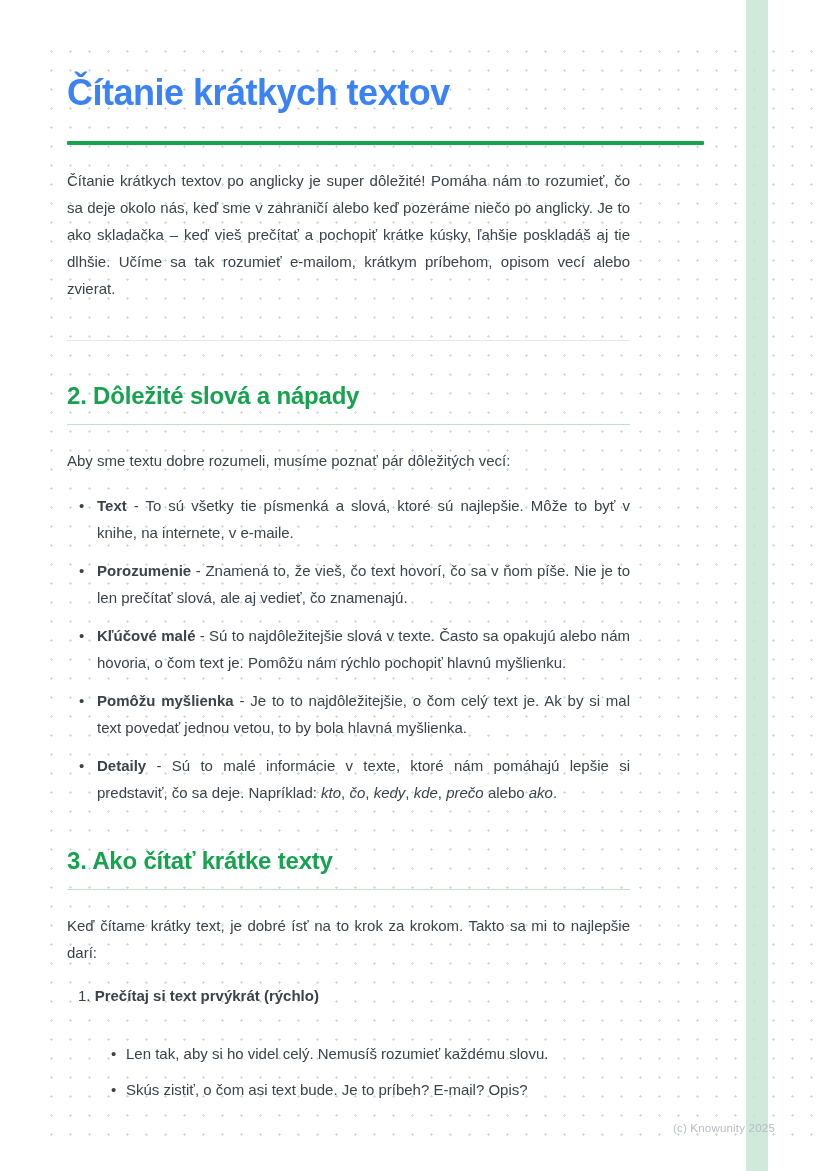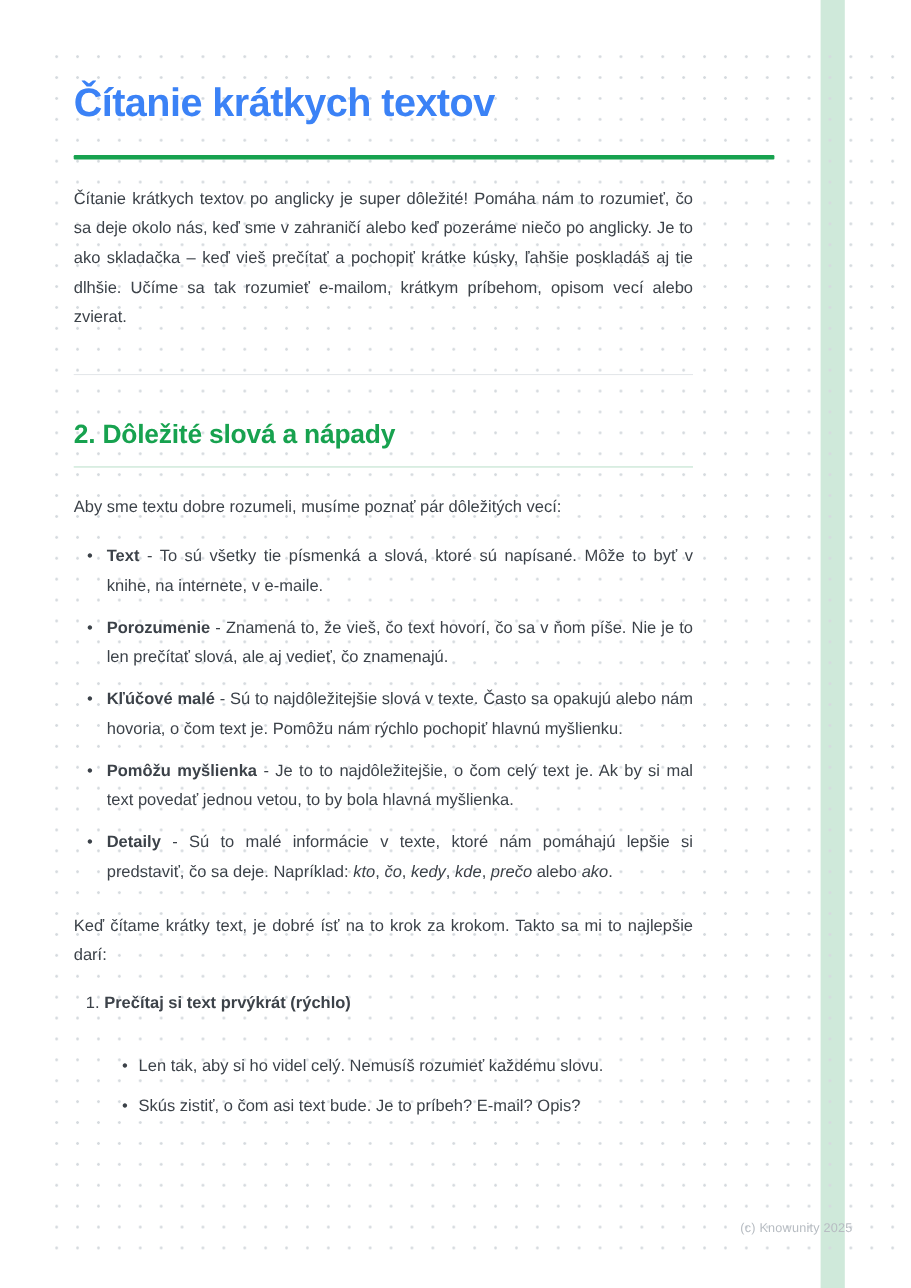--- a/index.html
+++ b/index.html
@@ -78,21 +78,21 @@
     padding-left:48px;
     font-size:15px; line-height:27px; color:#3c4249;
     margin-bottom:9px;
   }
   ul.sub-bullets > li::before {
     content:"\2022";
     position:absolute; left:33px; top:0;
     color:#3c4249; font-size:15px;
   }
   .footer-credit {
-    position:absolute; right:53px; bottom:48px;
+    position:absolute; right:53px; bottom:37px;
     font-size:11.5px; color:#b7bcc2;
     z-index:3;
     letter-spacing:0.2px;
   }
 </style>
 </head>
 <body>
 
 <div class="edge-stripe"></div>
 <div class="dot-grid"></div>
@@ -104,29 +104,30 @@
 
   <section>
     <p class="body">Čítanie krátkych textov po anglicky je super dôležité! Pomáha nám to rozumieť, čo sa deje okolo nás, keď sme v zahraničí alebo keď pozeráme niečo po anglicky. Je to ako skladačka – keď vieš prečítať a pochopiť krátke kúsky, ľahšie poskladáš aj tie dlhšie. Učíme sa tak rozumieť e-mailom, krátkym príbehom, opisom vecí alebo zvierat.</p>
     <hr class="section-divider">
   </section>
 
   <section>
     <h2 class="section-heading">2. Dôležité slová a nápady</h2>
     <p class="body">Aby sme textu dobre rozumeli, musíme poznať pár dôležitých vecí:</p>
     <ul class="bullets">
-      <li><span class="term">Text</span><span> - To sú všetky tie písmenká a slová, ktoré sú napísané. Môže to byť v knihe, na internete, v e-maile.</span></li>
+      <li><span class="term">Text</span><span> - To sú všetky tie písmenká a slová, ktoré sú najlepšie. Môže to byť v knihe, na internete, v e-maile.</span></li>
       <li><span class="term">Porozumenie</span><span> - Znamená to, že vieš, čo text hovorí, čo sa v ňom píše. Nie je to len prečítať slová, ale aj vedieť, čo znamenajú.</span></li>
       <li><span class="term">Kľúčové malé</span><span> - Sú to najdôležitejšie slová v texte. Často sa opakujú alebo nám hovoria, o čom text je. Pomôžu nám rýchlo pochopiť hlavnú myšlienku.</span></li>
       <li><span class="term">Pomôžu myšlienka</span><span> - Je to to najdôležitejšie, o čom celý text je. Ak by si mal text povedať jednou vetou, to by bola hlavná myšlienka.</span></li>
       <li><span class="term">Detaily</span><span> - Sú to malé informácie v texte, ktoré nám pomáhajú lepšie si predstaviť, čo sa deje. Napríklad: </span><i>kto</i><span>, </span><i>čo</i><span>, </span><i>kedy</i><span>, </span><i>kde</i><span>, </span><i>prečo</i><span> alebo </span><i>ako</i><span>.</span></li>
     </ul>
   </section>
 
   <section>
+    <h2 class="section-heading">3. Ako čítať krátke texty</h2>
     <p class="body">Keď čítame krátky text, je dobré ísť na to krok za krokom. Takto sa mi to najlepšie darí:</p>
     <div class="steps">
       <div class="step">
         <span class="step-number">1.</span>
         <span class="step-title">Prečítaj si text prvýkrát (rýchlo)</span>
         <ul class="sub-bullets">
           <li>Len tak, aby si ho videl celý. Nemusíš rozumieť každému slovu.</li>
           <li>Skús zistiť, o čom asi text bude. Je to príbeh? E-mail? Opis?</li>
         </ul>
       </div>

